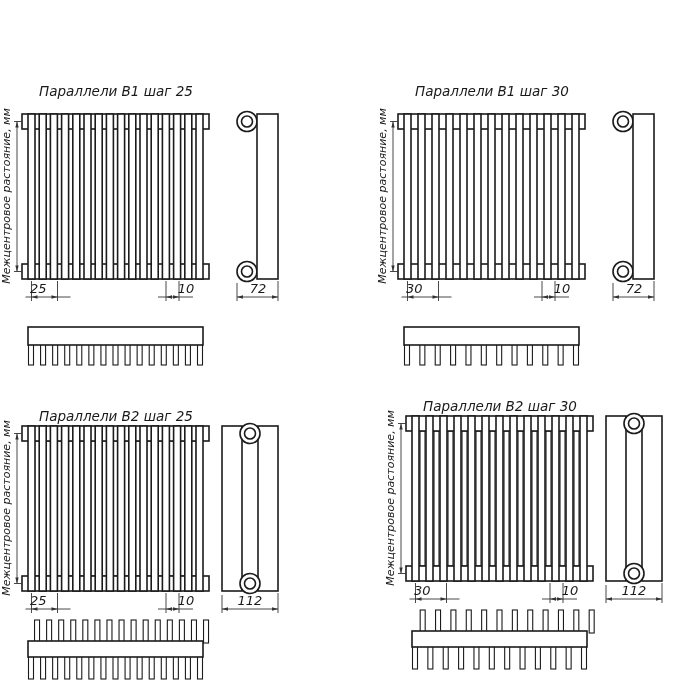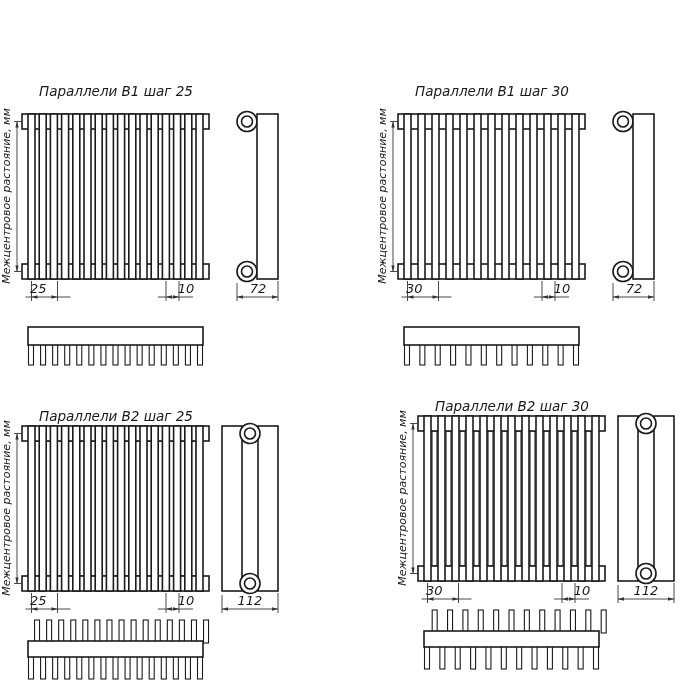--- a/index.html
+++ b/index.html
@@ -252,21 +252,21 @@
           <rect x="28" y="253" width="175" height="16" class="ln"></rect>
         </g>
       <text class="title-text" x="116" y="33">Параллели В2 шаг 25</text>
       <text class="vlabel-text" x="10" y="120" transform="rotate(-90 10 120)">Межцентровое растояние, мм</text>
       <text class="dim-text" x="30" y="217">25</text>
       <text class="dim-text mid" x="186" y="217">10</text>
       <text class="dim-text mid" x="250" y="217">112</text>
     </svg>
   </div>
 
-  <div class="quadrant" style="left:396px;top:354px;">
+  <div class="quadrant" style="left:384px;top:354px;">
     <svg width="305" height="300" viewBox="0 0 305 300">
       <g class="gen">
           <rect x="36" y="53" width="5" height="135" class="ln-thin"></rect>
           <rect x="50" y="53" width="5" height="135" class="ln-thin"></rect>
           <rect x="64" y="53" width="5" height="135" class="ln-thin"></rect>
           <rect x="78" y="53" width="5" height="135" class="ln-thin"></rect>
           <rect x="92" y="53" width="5" height="135" class="ln-thin"></rect>
           <rect x="106" y="53" width="5" height="135" class="ln-thin"></rect>
           <rect x="120" y="53" width="5" height="135" class="ln-thin"></rect>
           <rect x="134" y="53" width="5" height="135" class="ln-thin"></rect>

